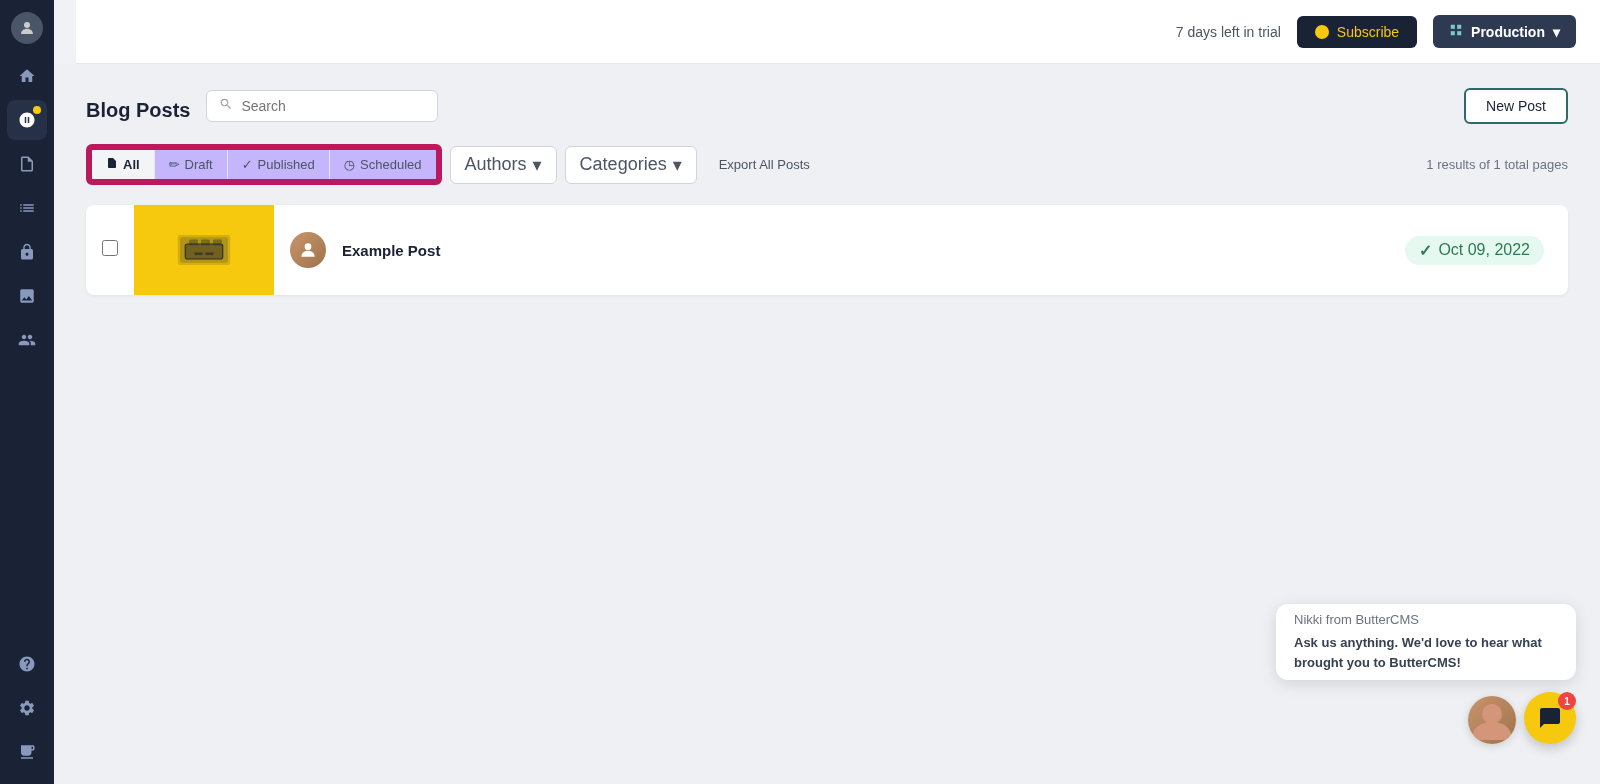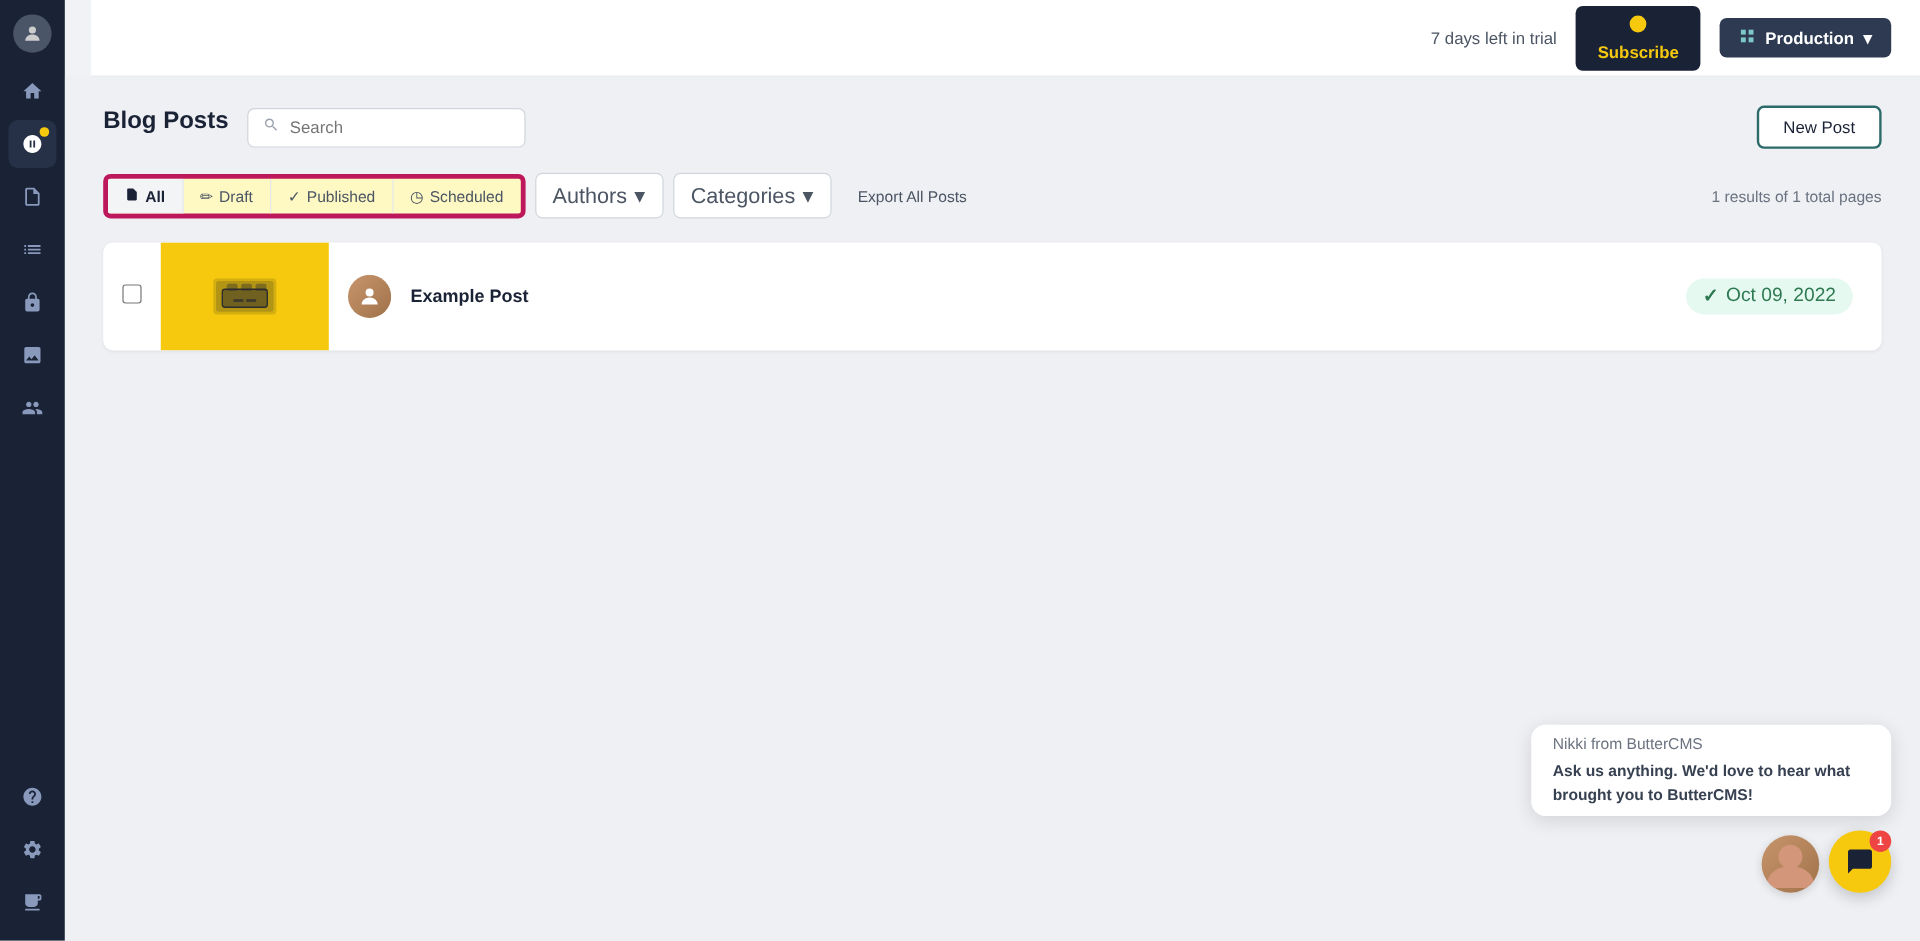--- a/index.html
+++ b/index.html
@@ -58,23 +58,23 @@
       color: #4b5563;
       font-size: 14px;
     }
     .btn-subscribe {
       background: #1a2236;
       color: #f6c90e;
       border: none;
       border-radius: 6px;
       padding: 8px 18px;
       font-size: 14px;
-      font-weight: 700;
-      cursor: pointer;
-      display: flex; align-items: center; gap: 8px; flex-direction: column;
+      font-weight: 400;
+      cursor: pointer;
+      display: flex; align-items: center; gap: 8px;
     }
     .btn-production {
       background: #2d3a52;
       color: #fff;
       border: none;
       border-radius: 6px;
       padding: 8px 16px;
       font-size: 14px;
       font-weight: 600;
       cursor: pointer;
@@ -89,21 +89,21 @@
       background: #eef0f4;
     }
     .page-header {
       display: flex;
       align-items: center;
       justify-content: space-between;
       margin-bottom: 20px;
     }
     .page-header-left {
       display: flex;
-      align-items: flex-start;
+      align-items: flex-end;
       gap: 16px;
     }
     .page-title {
       font-size: 20px;
       font-weight: 700;
       color: #1a2236;
     }
     .search-box {
       display: flex;
       align-items: center;
@@ -133,22 +133,22 @@
     
     .filters-row {
       display: flex;
       align-items: center;
       gap: 8px;
       margin-bottom: 20px;
     }
     .filter-group {
       display: flex;
       align-items: center;
-      background: #fef9c3;
-      border: 4px solid #be185d;
+      background: #c4b5fd;
+      border: 6px solid #be185d;
       border-radius: 6px;
       overflow: hidden;
       justify-content: flex-end;
     }
     .filter-btn {
       padding: 7px 14px;
       font-size: 13px;
       color: #4b5563;
       cursor: pointer;
       border: none;

